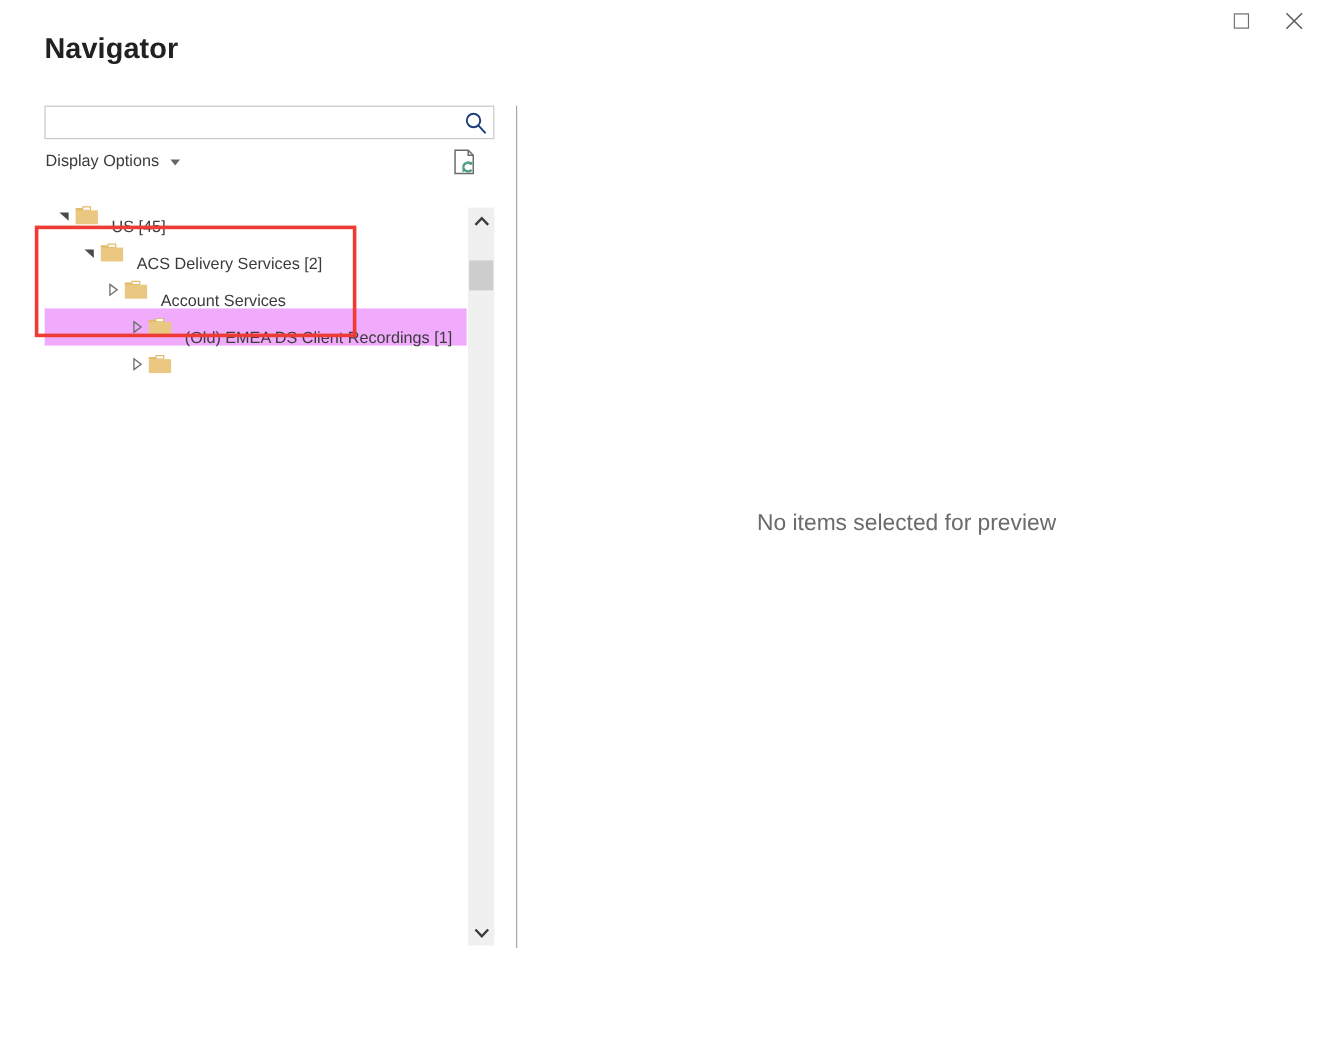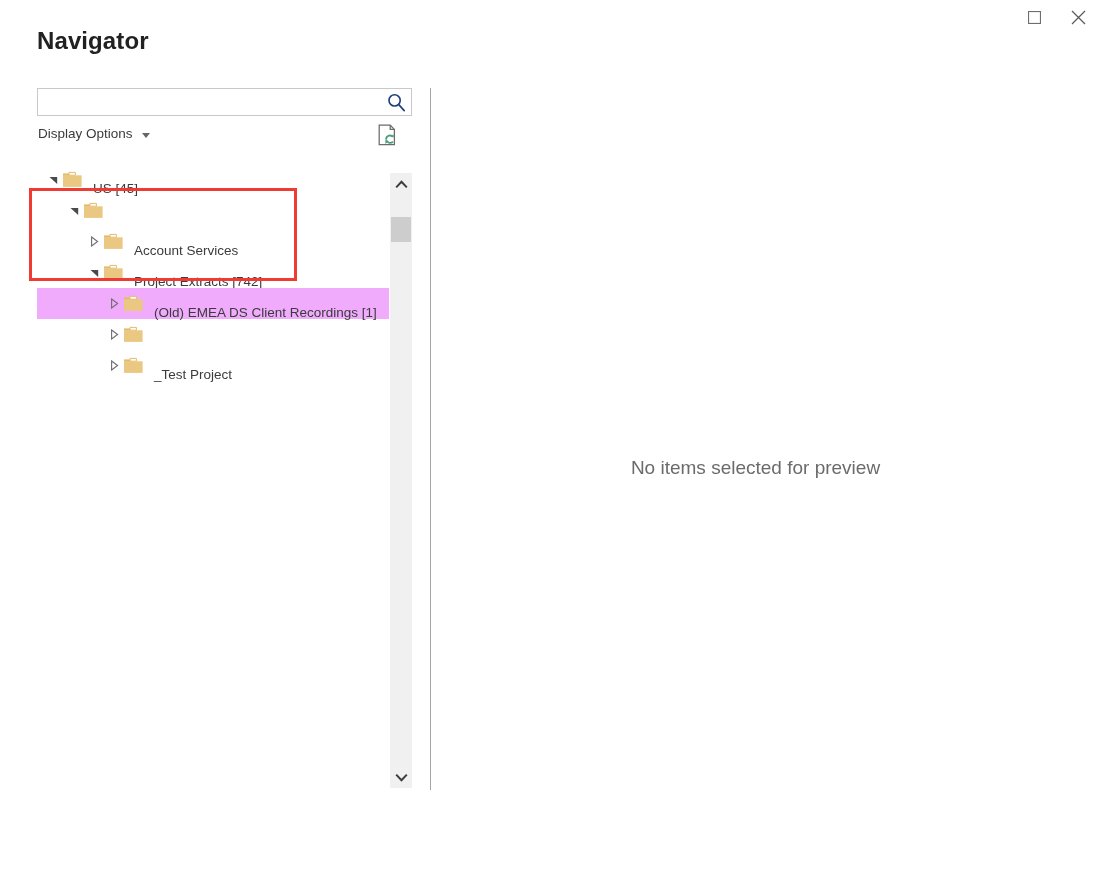--- a/index.html
+++ b/index.html
@@ -163,21 +163,20 @@
     position: absolute; left: 431px; top: 88px;
     width: 649px; height: 702px;
   }
   .preview-msg {
     position: absolute;
     left: 0; right: 0;
     top: 338px;
     text-align: center;
     font-size: 19px;
     color: #6b6b6b;
-    margin-top: 31px;
   }
 
   
   .footer {
     position: absolute; left: 0; bottom: 0;
     width: 1100px; height: 80px;
   }
 
   
   .annot-box {
@@ -259,47 +258,35 @@
             <span class="twisty">
               <svg width="11" height="11" viewBox="0 0 11 11">
                 <path d="M1.5 3.0 L9.2 3.0 L9.2 10.0 Z" fill="#4a4a4a"></path>
               </svg>
             </span>
             <span class="folder-icon"><svg width="21" height="17" viewBox="0 0 21 17">
                 <path d="M1 2.4 H7.6 V4.8 H1 Z" fill="#e3bb6a"></path>
                 <path d="M7.0 1.4 H13.4 V4.2 H7.0 Z" fill="#ffffff" stroke="#e3bb6a" stroke-width="1"></path>
                 <rect x="1" y="4.3" width="18.6" height="11.6" fill="#eac882"></rect>
               </svg></span>
+            <span class="node-label">ACS Delivery Services [2]</span>
           </div>
           <div class="node lvl2">
             <span class="twisty">
               <svg width="11" height="11" viewBox="0 0 11 11">
                 <path d="M2.6 1.0 L8.6 5.5 L2.6 10.0 Z" fill="none" stroke="#6e6e6e" stroke-width="1.1"></path>
               </svg>
             </span>
             <span class="folder-icon"><svg width="21" height="17" viewBox="0 0 21 17">
                 <path d="M1 2.4 H7.6 V4.8 H1 Z" fill="#e3bb6a"></path>
                 <path d="M7.0 1.4 H13.4 V4.2 H7.0 Z" fill="#ffffff" stroke="#e3bb6a" stroke-width="1"></path>
                 <rect x="1" y="4.3" width="18.6" height="11.6" fill="#eac882"></rect>
               </svg></span>
             <span class="node-label">Account Services</span>
           </div>
-          <div class="node lvl2">
-            <span class="twisty">
-              <svg width="11" height="11" viewBox="0 0 11 11">
-                <path d="M1.5 3.0 L9.2 3.0 L9.2 10.0 Z" fill="#4a4a4a"></path>
-              </svg>
-            </span>
-            <span class="folder-icon"><svg width="21" height="17" viewBox="0 0 21 17">
-                <path d="M1 2.4 H7.6 V4.8 H1 Z" fill="#e3bb6a"></path>
-                <path d="M7.0 1.4 H13.4 V4.2 H7.0 Z" fill="#ffffff" stroke="#e3bb6a" stroke-width="1"></path>
-                <rect x="1" y="4.3" width="18.6" height="11.6" fill="#eac882"></rect>
-              </svg></span>
-            <span class="node-label">Project Extracts [742]</span>
-          </div>
           <div class="node lvl2 hover" style="padding-left: 68px;">
             <span class="twisty">
               <svg width="11" height="11" viewBox="0 0 11 11">
                 <path d="M2.6 1.0 L8.6 5.5 L2.6 10.0 Z" fill="none" stroke="#6e6e6e" stroke-width="1.1"></path>
               </svg>
             </span>
             <span class="folder-icon"><svg width="21" height="17" viewBox="0 0 21 17">
                 <path d="M1 2.4 H7.6 V4.8 H1 Z" fill="#e3bb6a"></path>
                 <path d="M7.0 1.4 H13.4 V4.2 H7.0 Z" fill="#ffffff" stroke="#e3bb6a" stroke-width="1"></path>
                 <rect x="1" y="4.3" width="18.6" height="11.6" fill="#eac882"></rect>
@@ -310,33 +297,20 @@
             <span class="twisty">
               <svg width="11" height="11" viewBox="0 0 11 11">
                 <path d="M2.6 1.0 L8.6 5.5 L2.6 10.0 Z" fill="none" stroke="#6e6e6e" stroke-width="1.1"></path>
               </svg>
             </span>
             <span class="folder-icon"><svg width="21" height="17" viewBox="0 0 21 17">
                 <path d="M1 2.4 H7.6 V4.8 H1 Z" fill="#e3bb6a"></path>
                 <path d="M7.0 1.4 H13.4 V4.2 H7.0 Z" fill="#ffffff" stroke="#e3bb6a" stroke-width="1"></path>
                 <rect x="1" y="4.3" width="18.6" height="11.6" fill="#eac882"></rect>
               </svg></span>
-          </div>
-          <div class="node lvl2" style="padding-left: 68px;">
-            <span class="twisty">
-              <svg width="11" height="11" viewBox="0 0 11 11">
-                <path d="M2.6 1.0 L8.6 5.5 L2.6 10.0 Z" fill="none" stroke="#6e6e6e" stroke-width="1.1"></path>
-              </svg>
-            </span>
-            <span class="folder-icon"><svg width="21" height="17" viewBox="0 0 21 17">
-                <path d="M1 2.4 H7.6 V4.8 H1 Z" fill="#e3bb6a"></path>
-                <path d="M7.0 1.4 H13.4 V4.2 H7.0 Z" fill="#ffffff" stroke="#e3bb6a" stroke-width="1"></path>
-                <rect x="1" y="4.3" width="18.6" height="11.6" fill="#eac882"></rect>
-              </svg></span>
-            <span class="node-label">_Test Project</span>
           </div>
         </div>
 
       <div class="vscroll">
         <div class="vs-arrow up">
           <svg width="13" height="9" viewBox="0 0 13 9">
             <path d="M1.2 7.4 L6.5 1.8 L11.8 7.4" fill="none" stroke="#3c3c3c" stroke-width="2"></path>
           </svg>
         </div>
         <div class="vs-thumb" style="top: 44px;"></div>

